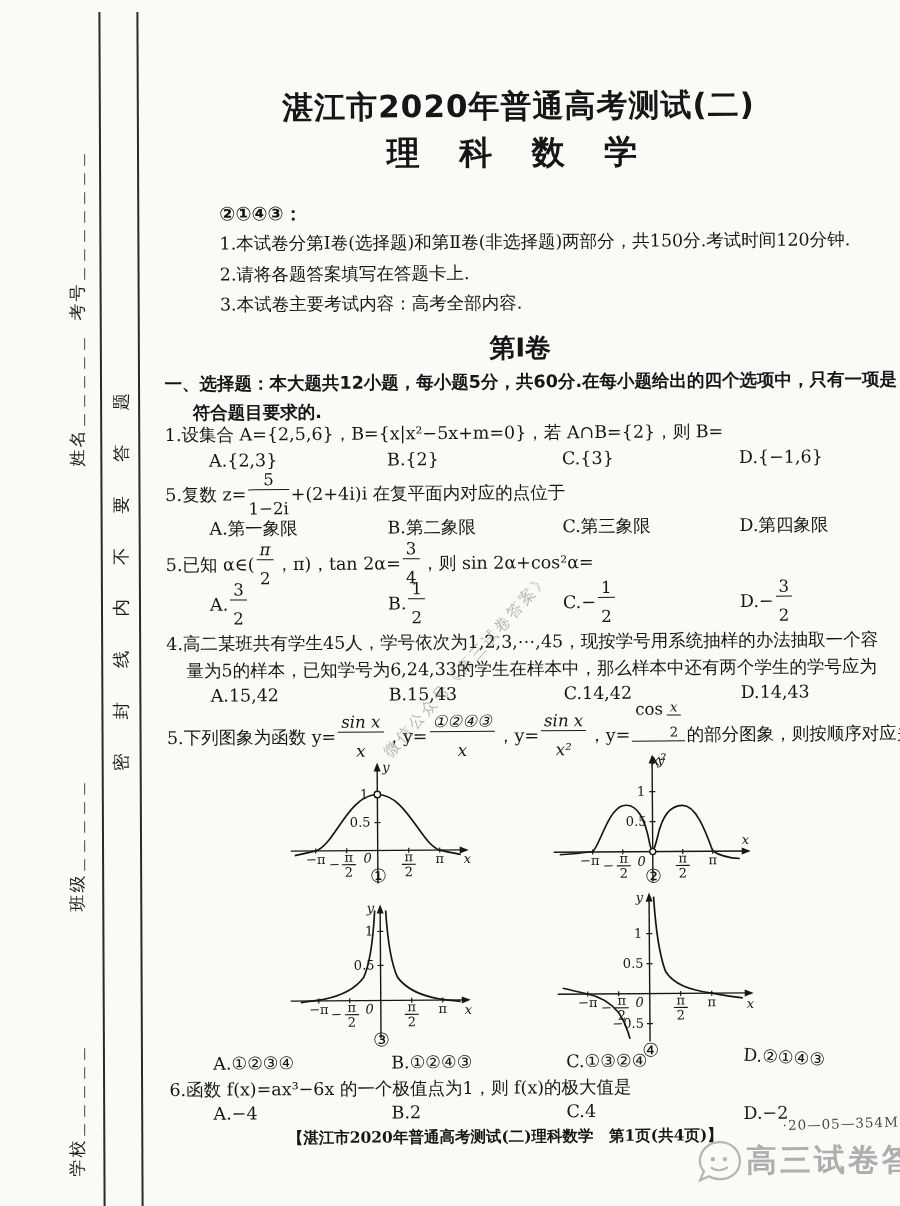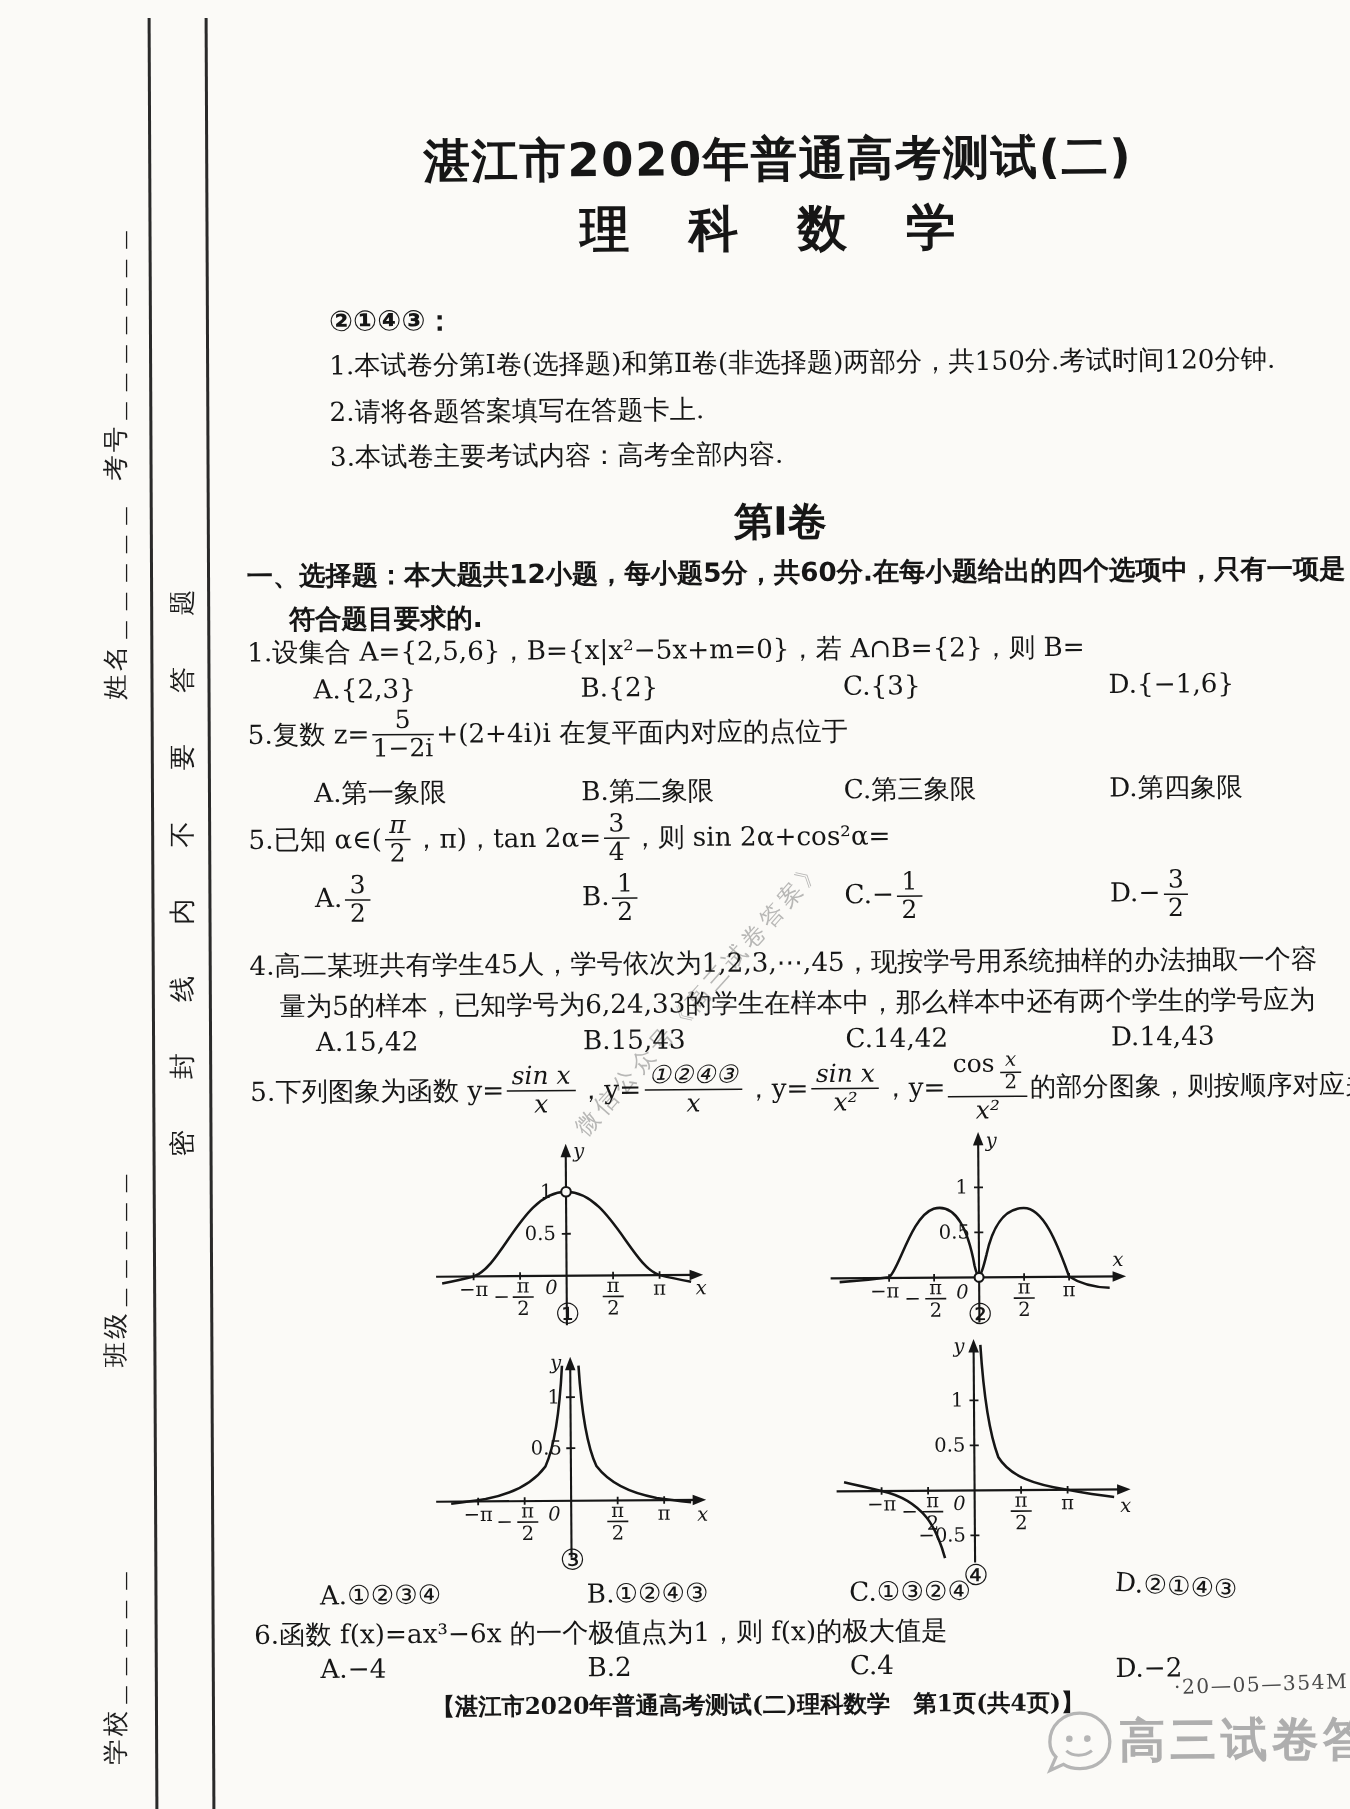--- a/index.html
+++ b/index.html
@@ -28,21 +28,21 @@
              font-size:26px;font-weight:700}
   .intro{position:absolute;font-size:17.5px;font-weight:700;white-space:nowrap}
   .stem{position:absolute;display:flex;align-items:center;white-space:nowrap;font-size:17.5px}
   .opts{position:absolute;left:210px;width:684px;display:grid;
         grid-template-columns:178px 175px 177px auto;font-size:17.5px;align-items:center}
   .opts .cell{display:flex;align-items:center;white-space:nowrap}
   
   .frac{display:inline-block;text-align:center;vertical-align:middle;line-height:1.08;
         margin:0 2px;font-size:.95em}
   .fn{display:block;border-bottom:1.4px solid #161616;padding:0 3px}
-  .fd{display:block;padding-top:0}
+  .fd{display:block;padding-top:10px}
   .fn-flex{display:flex;justify-content:center;gap:3px}
   .frac.mini{font-size:.8em;margin:0 1px}
   
   .gsvg{position:absolute}
   .glabel{position:absolute;font-size:19px}
   .tk{font-size:13px;fill:#161616;font-family:"DejaVu Serif","Liberation Serif",serif}
   .it{font-style:italic}
   .axline{stroke:#161616;stroke-width:1.4}
   .tick{stroke:#161616;stroke-width:1.2}
   .curve{fill:none;stroke:#161616;stroke-width:1.7}

